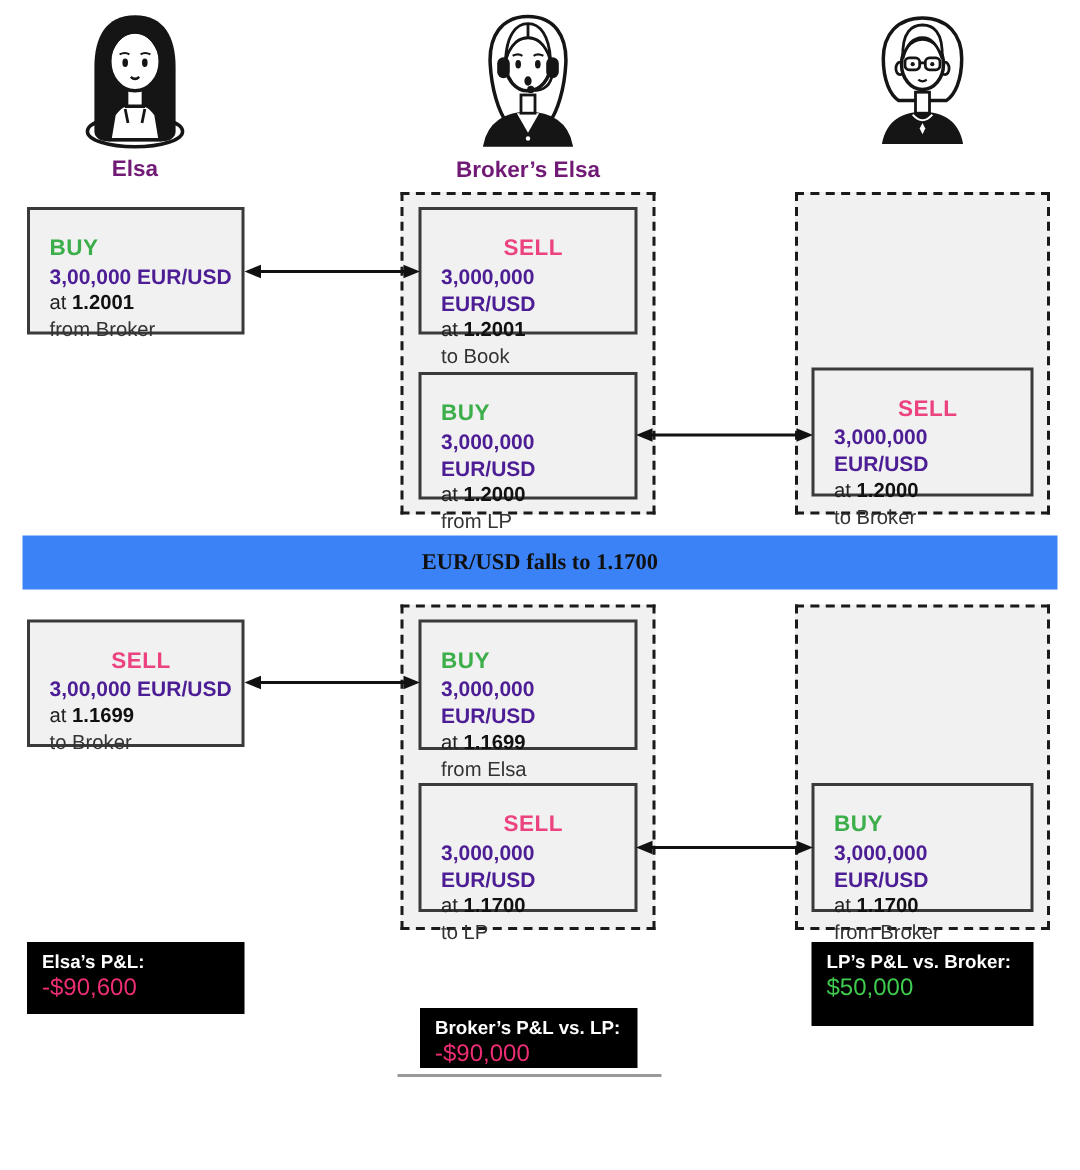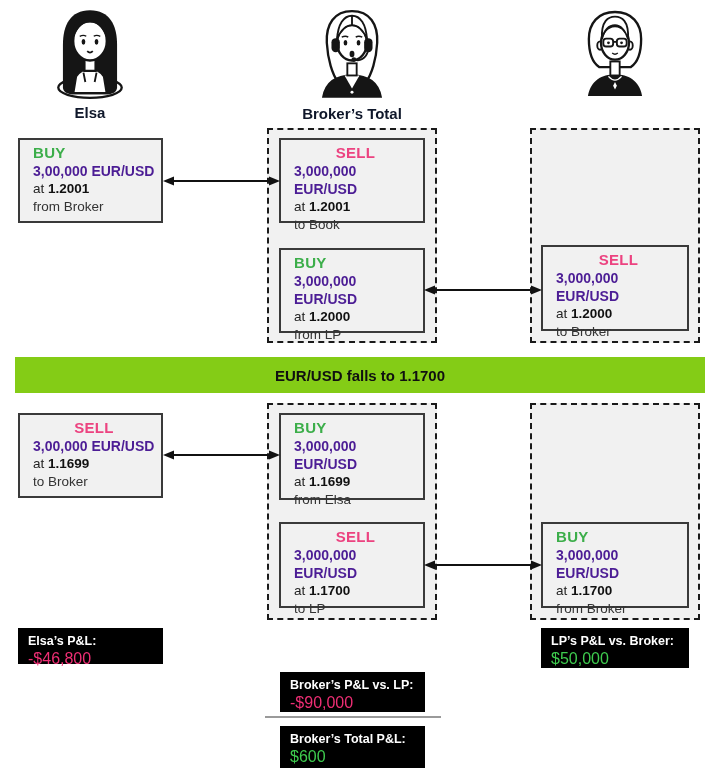--- a/index.html
+++ b/index.html
@@ -1,37 +1,37 @@
 <!DOCTYPE html>
 <html><head>
 <meta charset="utf-8">
 <style>
   html,body { margin:0; padding:0; background:#fff; }
   .canvas {
     position:relative; width:720px; height:780px; background:#ffffff;
     font-family:"Liberation Sans", sans-serif; color:#111; overflow:hidden;
   }
   .avatar { position:absolute; width:84px; height:96px; }
-  .col-label { position:absolute; width:160px; text-align:center; font-weight:bold; font-size:15px; color:#0f172a; }
+  .col-label { position:absolute; width:160px; text-align:center; font-weight:bold; font-size:15px; color:#701a75; }
 
   .dashed-box { position:absolute; background:#f1f1f1; border:2px dashed #1a1a1a; box-sizing:border-box; }
 
-  .trade-box { position:absolute; background:#f1f1f1; border:2px solid #3a3a3a; box-sizing:border-box; padding:4px 6px 0 13px; }
+  .trade-box { position:absolute; background:#f1f1f1; border:2px solid #3a3a3a; box-sizing:border-box; padding:17px 6px 0 13px; }
   .trade-action { font-weight:bold; font-size:15px; letter-spacing:.3px; line-height:18px; }
   .buy  .trade-action { color:#3cae4a; }
   .sell .trade-action { color:#ec4380;text-align:center; }
   .trade-amount { font-weight:bold; font-size:14px; color:#4c1d95; line-height:18px; }
   .trade-at { font-size:13.5px; color:#222; line-height:18px; }
   .trade-at b { color:#111; }
   .trade-cp { font-size:13.5px; color:#333; line-height:18px; }
 
   .arrow { position:absolute; }
 
-  .banner { position:absolute; left:15px; top:357px; width:690px; height:36px; background:#84cc16;
-            display:flex; align-items:center; justify-content:center; }
+  .banner { position:absolute; left:15px; top:357px; width:690px; height:36px; background:#3b82f6;
+            display:flex; align-items:center; justify-content:center;font-family:Liberation Serif, serif; }
   .banner-text { font-weight:bold; font-size:15px; color:#101010; }
 
   .pnl-box { position:absolute; background:#000; box-sizing:border-box; padding:5px 10px 6px 10px; }
   .pnl-label { color:#fff; font-weight:bold; font-size:12.5px; line-height:16px; }
   .pnl-value { font-size:16px; line-height:19px; }
   .pnl-value.pos { color:#3ecb4e; }
   .pnl-value.neg { color:#ee2e74; }
 
   .pnl-separator { position:absolute; left:265px; top:716px; width:176px; height:2px; background:#9a9a9a; }
 </style>
@@ -85,21 +85,21 @@
     <path d="M31 34 C30 14 38 10 45 10 C52 10 60 14 59 34 C55 22 50 19 45 19 C40 19 34 22 31 34 Z" fill="#fff" stroke="#151515" stroke-width="2"></path>
     <rect x="32.5" y="33.5" width="10.5" height="8.5" rx="3" fill="none" stroke="#151515" stroke-width="2"></rect>
     <rect x="47" y="33.5" width="10.5" height="8.5" rx="3" fill="none" stroke="#151515" stroke-width="2"></rect>
     <line x1="43" y1="37" x2="47" y2="37" stroke="#151515" stroke-width="2"></line>
     <circle cx="38" cy="38" r="1.5" fill="#151515"></circle>
     <circle cx="52" cy="38" r="1.5" fill="#151515"></circle>
     <path d="M42 49 Q45 51.5 48 49" stroke="#151515" stroke-width="1.5" fill="none"></path>
   </svg>
 
   <div class="col-label" style="left:10px;top:104px">Elsa</div>
-  <div class="col-label" style="left:272px;top:105px">Broker’s Total</div>
+  <div class="col-label" style="left:272px;top:105px">Broker’s Elsa</div>
 
   <div class="dashed-box" style="left:267px;top:128px;width:170px;height:215px"></div>
   <div class="dashed-box" style="left:530px;top:128px;width:170px;height:215px"></div>
 
   <div class="trade-box buy" style="left:18px;top:138px;width:145px;height:85px">
     <div class="trade-action">BUY</div>
     <div class="trade-amount">3,00,000 EUR/USD</div>
     <div class="trade-at"><span>at</span> <b>1.2001</b></div>
     <div class="trade-cp">from Broker</div>
   </div>
@@ -175,36 +175,32 @@
     <line x1="8" y1="6" x2="109" y2="6" stroke="#111" stroke-width="2"></line>
     <polygon points="0,6 11,1.5 11,10.5" fill="#111"></polygon>
     <polygon points="117,6 106,1.5 106,10.5" fill="#111"></polygon>
   </svg>
   <svg class="arrow" style="left:424px;top:559px" width="118" height="12" viewBox="0 0 118 12">
     <line x1="8" y1="6" x2="110" y2="6" stroke="#111" stroke-width="2"></line>
     <polygon points="0,6 11,1.5 11,10.5" fill="#111"></polygon>
     <polygon points="118,6 107,1.5 107,10.5" fill="#111"></polygon>
   </svg>
 
-  <div class="pnl-box" style="left:18px;top:628px;width:145px;height:36px">
+  <div class="pnl-box" style="left:18px;top:628px;width:145px;height:48px">
     <div class="pnl-label">Elsa’s P&amp;L:</div>
-    <div class="pnl-value neg">-$46,800</div>
+    <div class="pnl-value neg">-$90,600</div>
   </div>
 
 
   <div class="pnl-box" style="left:280px;top:672px;width:145px;height:40px">
     <div class="pnl-label">Broker’s P&amp;L vs. LP:</div>
     <div class="pnl-value neg">-$90,000</div>
   </div>
 
   <div class="pnl-separator"></div>
 
-  <div class="pnl-box" style="left:280px;top:726px;width:145px;height:42px">
-    <div class="pnl-label">Broker’s Total P&amp;L:</div>
-    <div class="pnl-value pos">$600</div>
-  </div>
-
-  <div class="pnl-box" style="left:541px;top:628px;width:148px;height:40px">
+
+  <div class="pnl-box" style="left:541px;top:628px;width:148px;height:56px">
     <div class="pnl-label">LP’s P&amp;L vs. Broker:</div>
     <div class="pnl-value pos">$50,000</div>
   </div>
 
 </div>
 
 </body></html>

